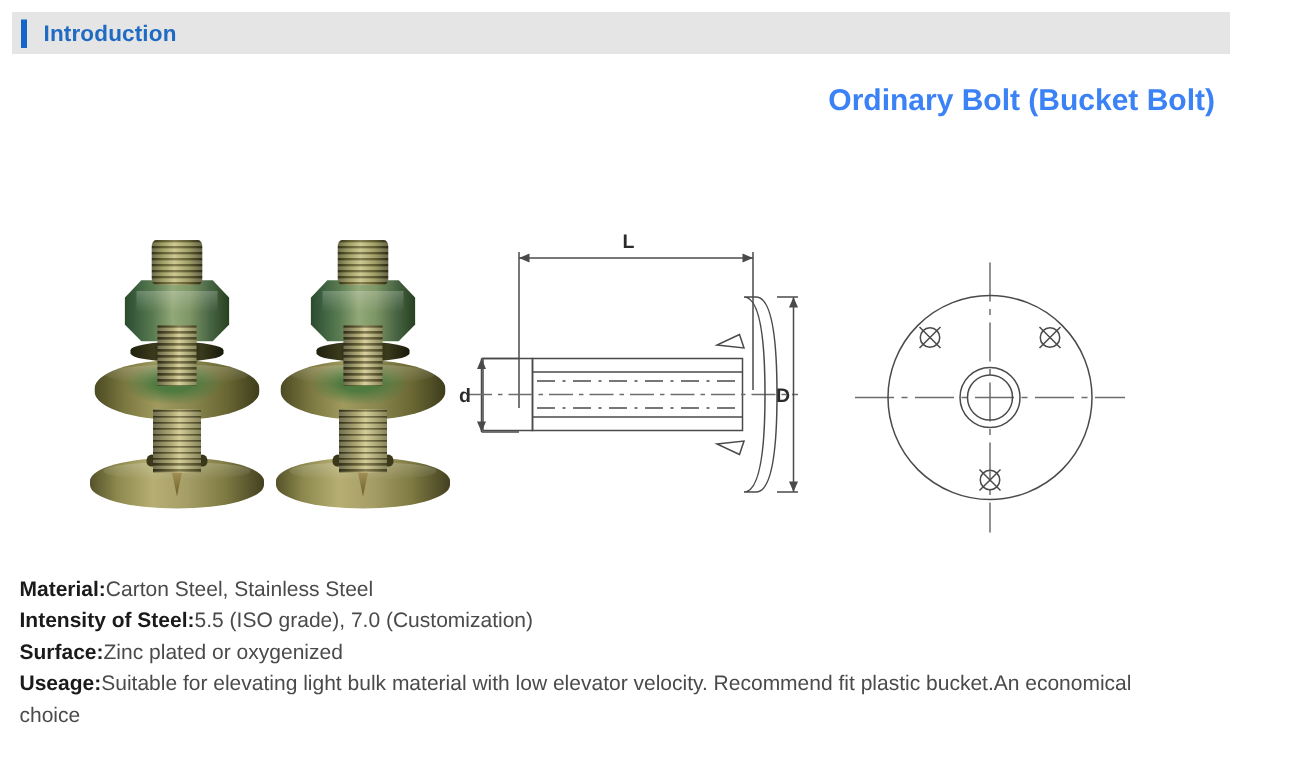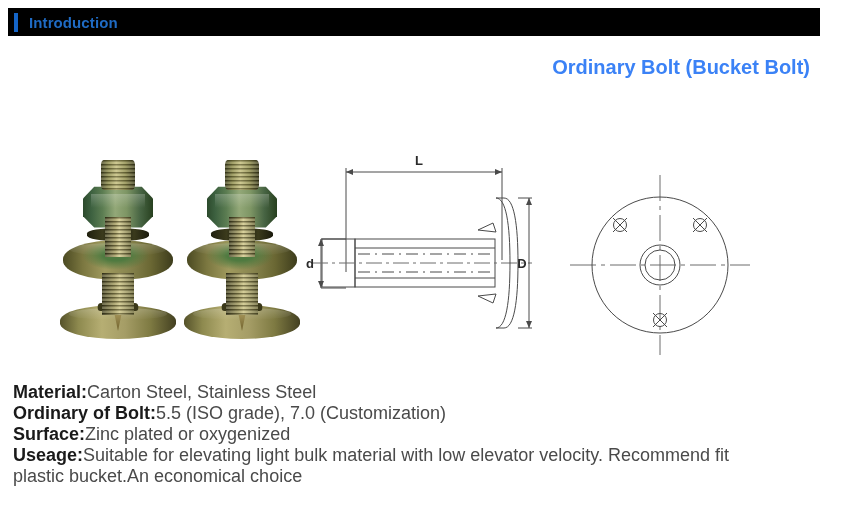--- a/index.html
+++ b/index.html
@@ -16,21 +16,21 @@
     color: #333333;
   }
 
   
   .header-bar {
     position: absolute;
     left: 8px;
     top: 8px;
     width: 812px;
     height: 28px;
-    background: #000000;
+    background: #e5e5e5;
     display: flex;
     align-items: center;
   }
   .header-accent {
     width: 4px;
     height: 19px;
     background: #1565c8;
     margin-left: 6px;
     flex: 0 0 auto;
   }
@@ -221,21 +221,21 @@
     font-weight: bold;
     fill: #2b2b2b;
   }
 
   
   .specs {
     position: absolute;
     left: 13px;
     top: 382px;
     width: 760px;
-    font-size: 18px;
+    font-size: 14px;
     line-height: 21px;
     color: #4a4a4a;
   }
   .spec-line { white-space: normal; }
   .spec-label {
     font-weight: bold;
     color: #1a1a1a;
   }
   .spec-value { font-weight: normal; }
   .spec-heading {
@@ -371,21 +371,21 @@
   </div>
 </div>
 
 <div class="specs">
 
   <div class="spec-line">
     <span class="spec-label">Material:</span><span class="spec-value">Carton Steel, Stainless Steel</span>
   </div>
 
   <div class="spec-line">
-    <span class="spec-label">Ordinary of Bolt:</span><span class="spec-value">5.5 (ISO grade), 7.0 (Customization)</span>
+    <span class="spec-label">Intensity of Steel:</span><span class="spec-value">5.5 (ISO grade), 7.0 (Customization)</span>
   </div>
 
   <div class="spec-line">
     <span class="spec-label">Surface:</span><span class="spec-value">Zinc plated or oxygenized</span>
   </div>
 
   <div class="spec-line">
     <span class="spec-label">Useage:</span><span class="spec-value">Suitable for elevating light bulk material with low elevator velocity. Recommend fit plastic bucket.An economical choice</span>
   </div>
 

